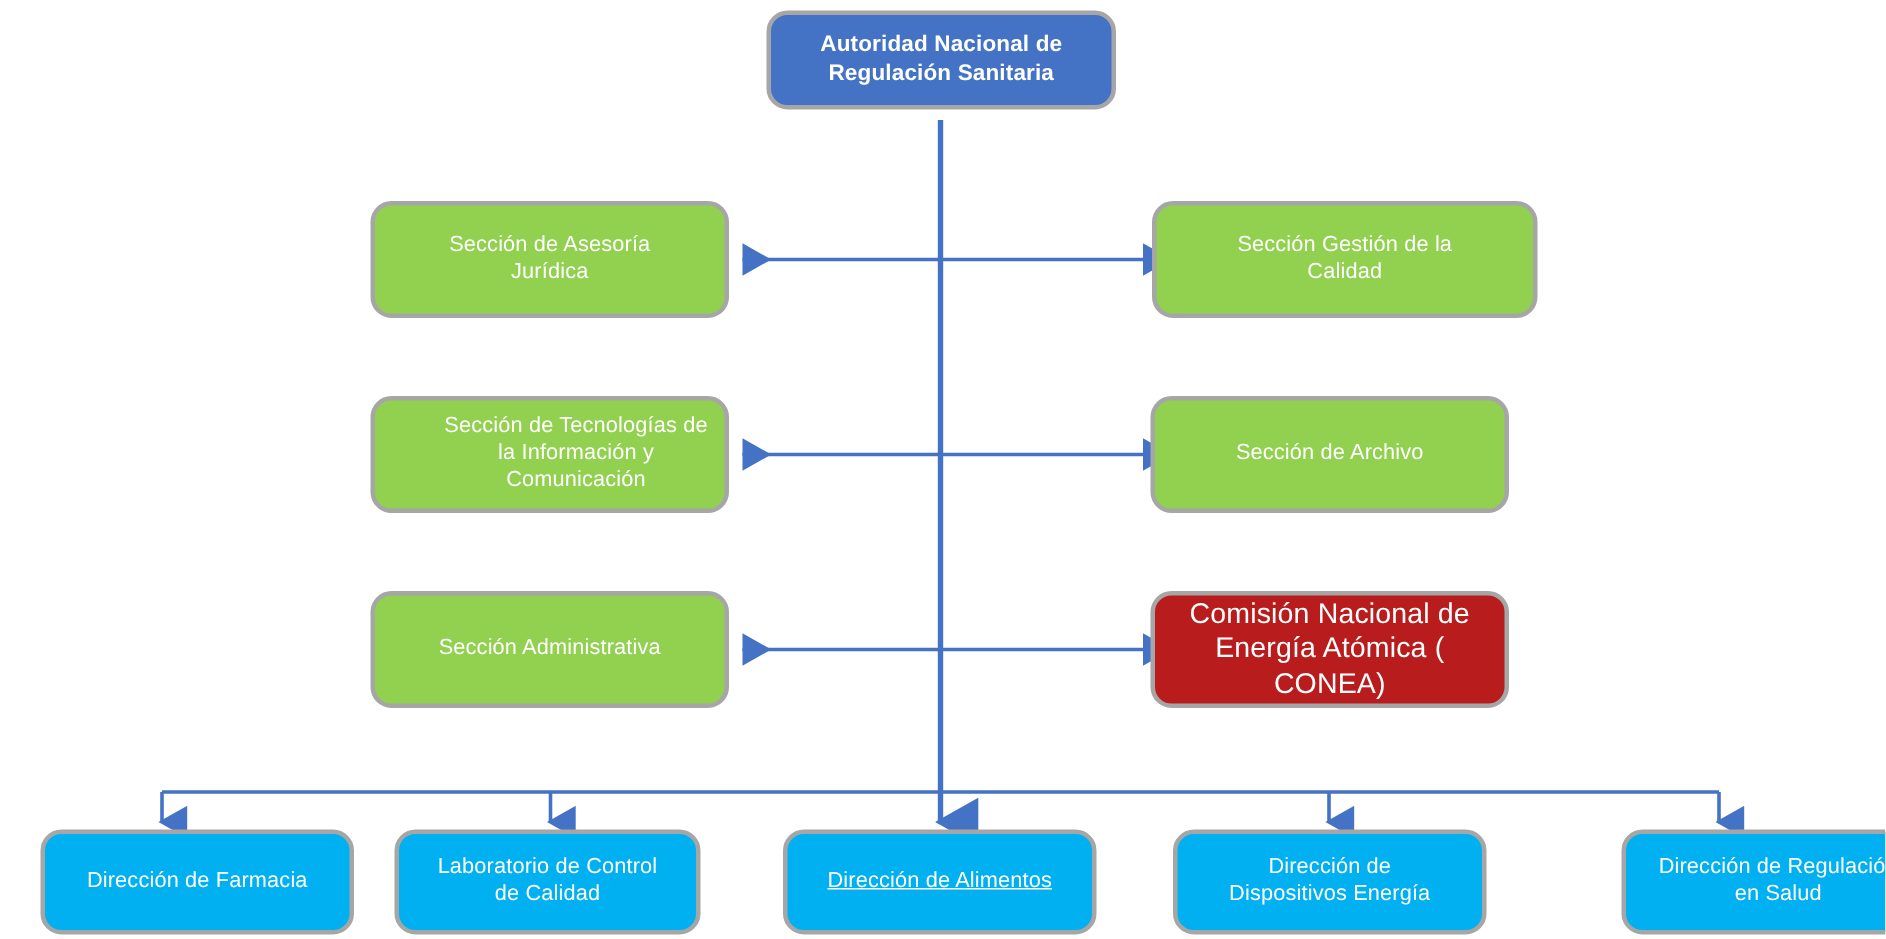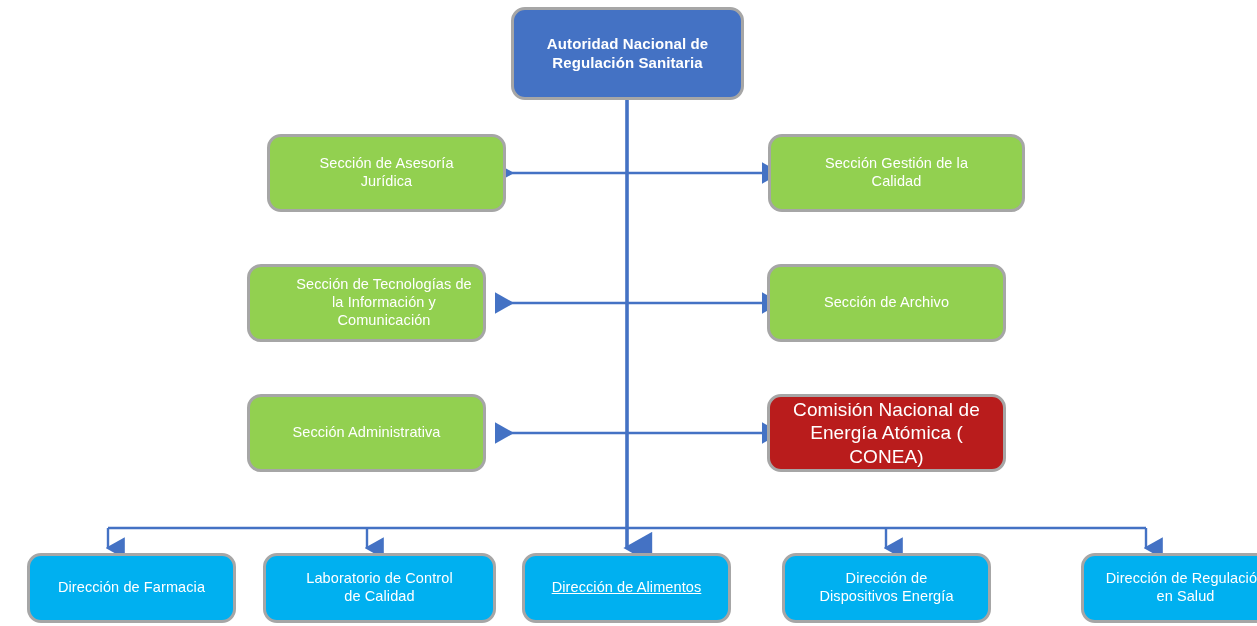--- a/index.html
+++ b/index.html
@@ -103,26 +103,26 @@
 
     <g>
       <line x1="108" y1="528" x2="1146" y2="528" stroke="#4472C4" stroke-width="2.4"></line>
       <line x1="108" y1="528" x2="108" y2="548" stroke="#4472C4" stroke-width="2.4" marker-end="url(#arrow-down)"></line>
       <line x1="367" y1="528" x2="367" y2="548" stroke="#4472C4" stroke-width="2.4" marker-end="url(#arrow-down)"></line>
       <line x1="886" y1="528" x2="886" y2="548" stroke="#4472C4" stroke-width="2.4" marker-end="url(#arrow-down)"></line>
       <line x1="1146" y1="528" x2="1146" y2="548" stroke="#4472C4" stroke-width="2.4" marker-end="url(#arrow-down)"></line>
     </g>
   </svg>
 
-  <div class="node node-root" style="left:511px; top:7px; width:233px; height:93px;">
+  <div class="node node-root" style="left:511px; top:7px; width:233px; height:66px;">
     <span class="node-label">Autoridad Nacional de
 Regulación Sanitaria</span>
   </div>
 
-  <div class="node node-green" style="left:247px; top:134px; width:239px; height:78px;margin-left:20px;">
+  <div class="node node-green" style="left:247px; top:134px; width:239px; height:78px;">
     <span class="node-label">Sección de Asesoría
 Jurídica</span>
   </div>
 
   <div class="node node-green" style="left:247px; top:264px; width:239px; height:78px;padding-left:44px;">
     <span class="node-label">Sección de Tecnologías de
 la Información y
 Comunicación</span>
   </div>
 
@@ -141,21 +141,21 @@
 
   <div class="node node-cyan" style="left:767px; top:394px; width:239px; height:78px;">
     <span class="node-label">Comisión Nacional de
 Energía Atómica ( CONEA)</span>
   </div>
 
   <div class="node node-leaf" style="left:4px; top:553px; width:209px; height:70px;margin-left:23px;">
     <span class="node-label">Dirección de Farmacia</span>
   </div>
 
-  <div class="node node-leaf" style="left:263px; top:553px; width:233px; height:70px;">
+  <div class="node node-leaf" style="left:263px; top:553px; width:204px; height:70px;">
     <span class="node-label">Laboratorio de Control
 de Calidad</span>
   </div>
 
   <div class="node node-leaf" style="left:522px; top:553px; width:209px; height:70px;text-decoration:underline;">
     <span class="node-label">Dirección de Alimentos</span>
   </div>
 
   <div class="node node-leaf" style="left:782px; top:553px; width:209px; height:70px;">
     <span class="node-label">Dirección de

